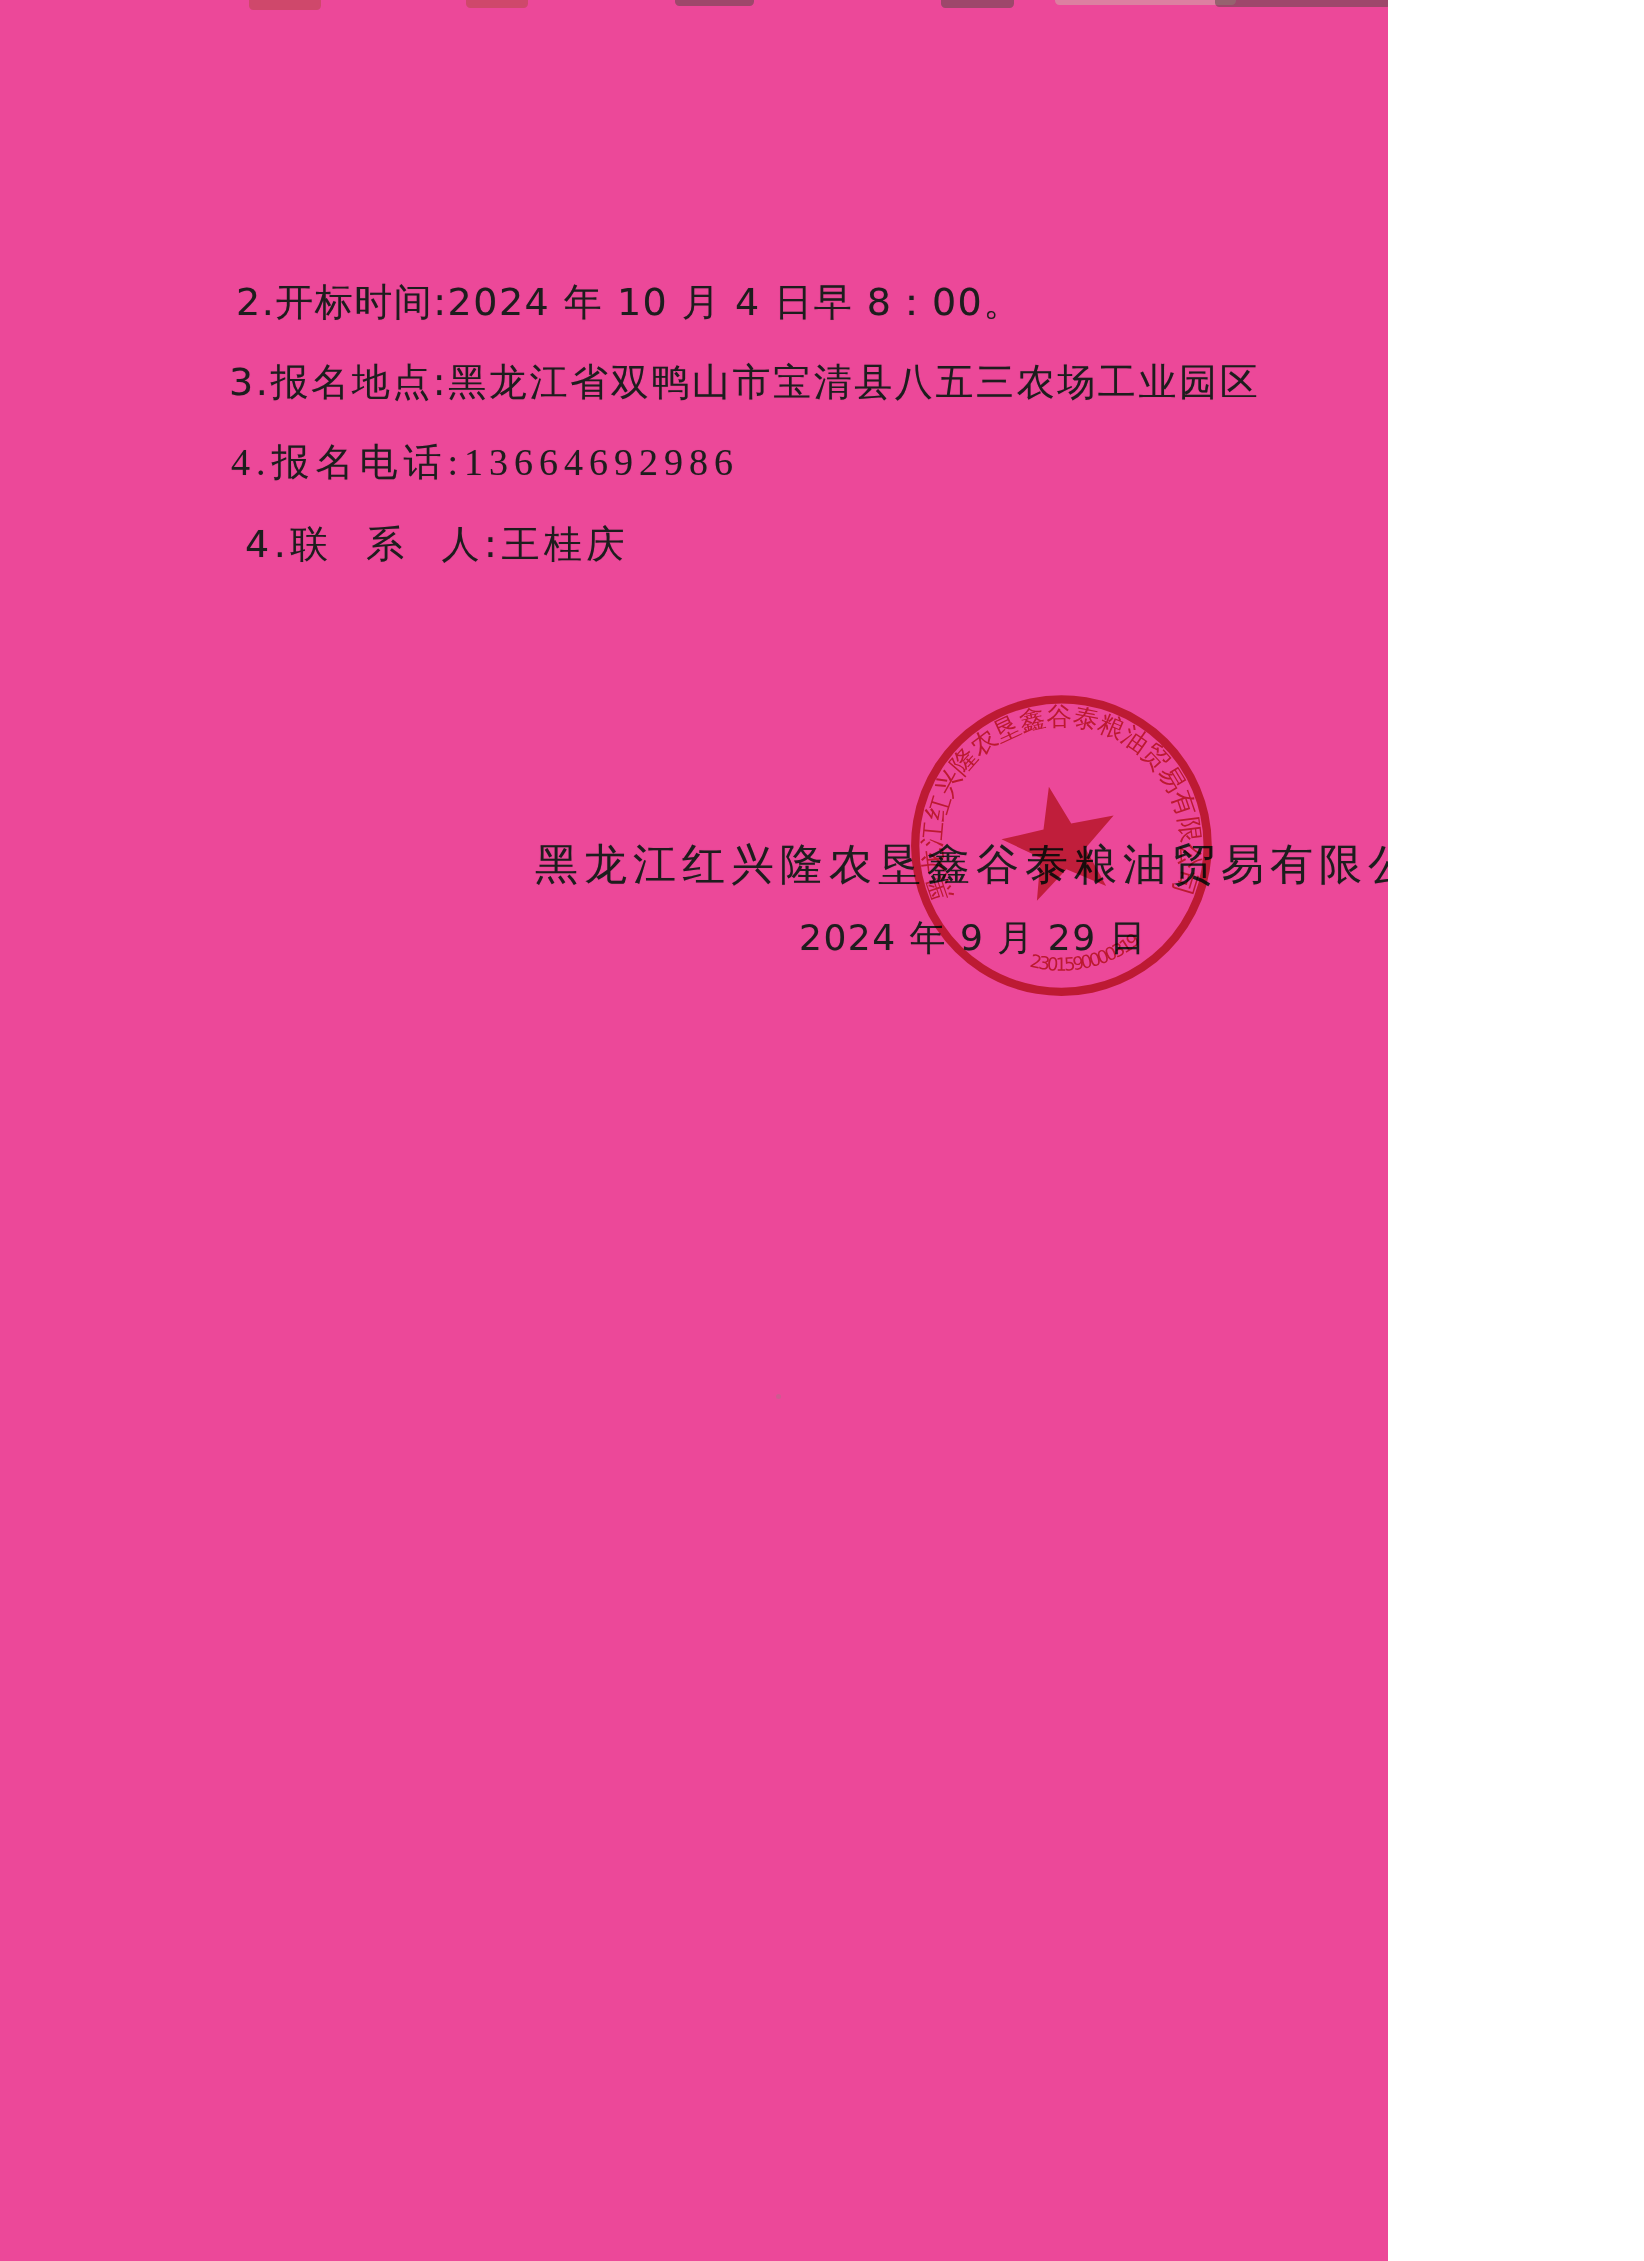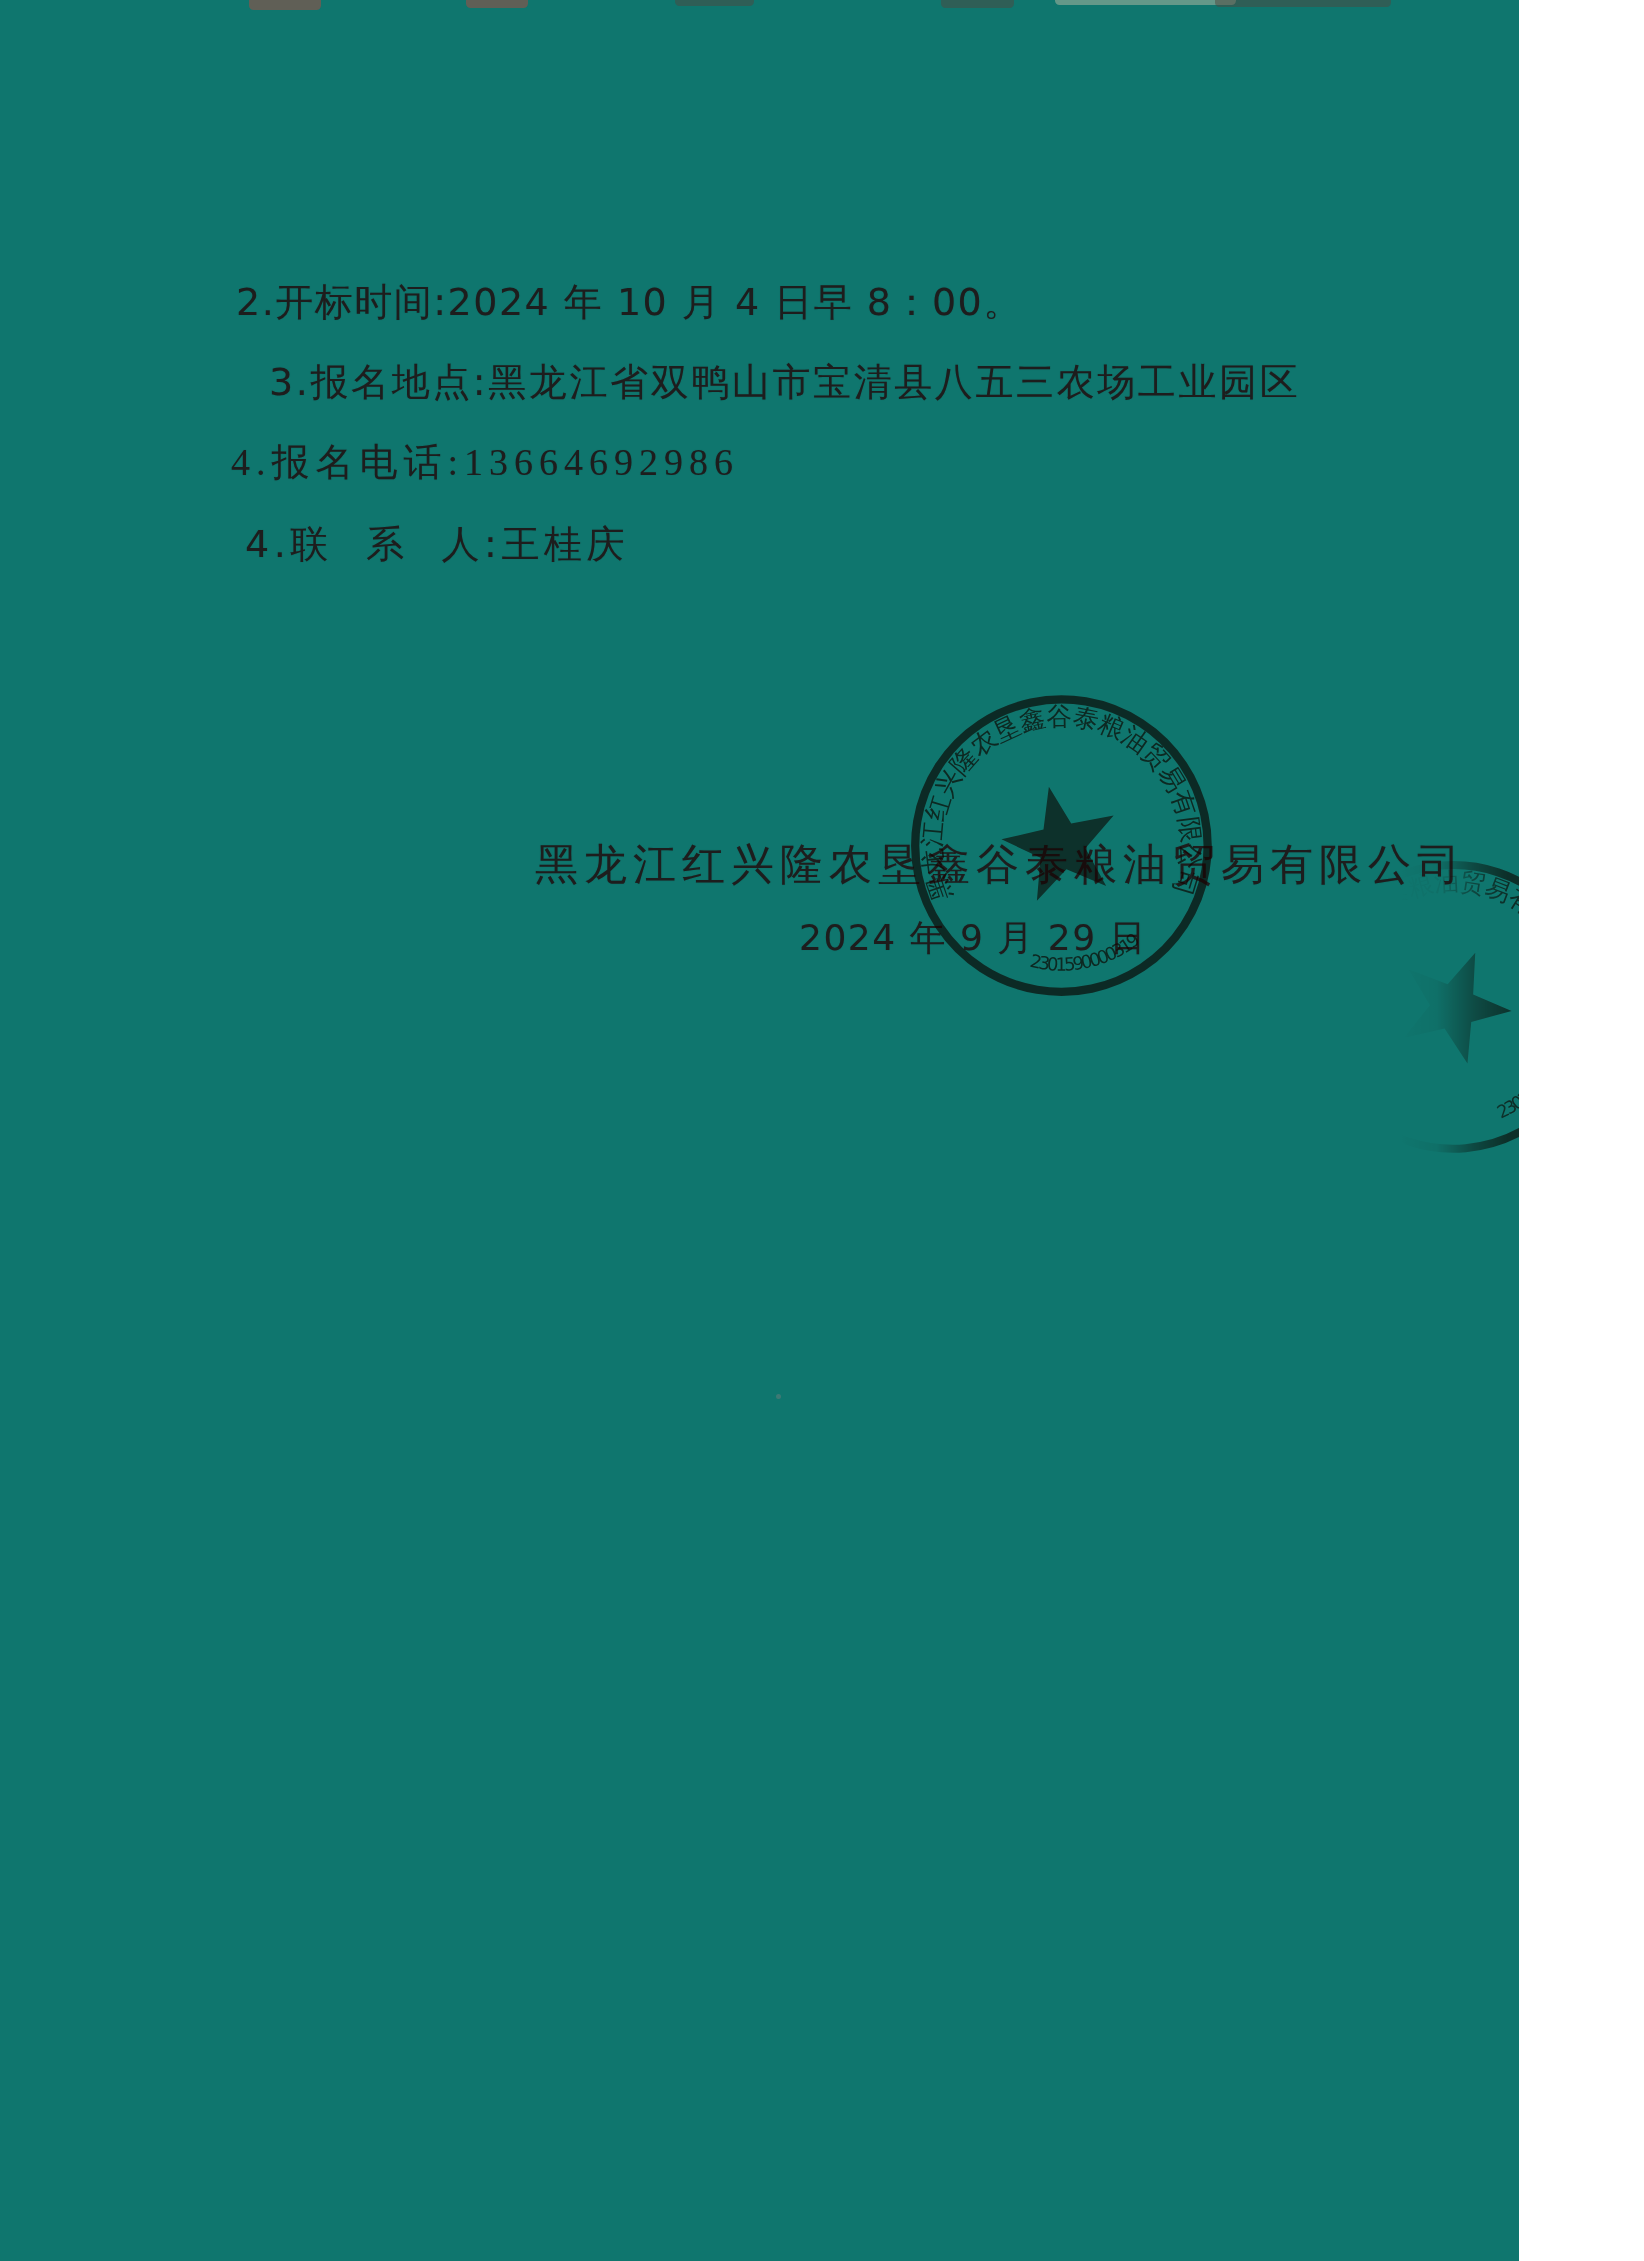--- a/index.html
+++ b/index.html
@@ -1,31 +1,31 @@
 <!DOCTYPE html>
 <html style="font-size:12px"><head>
 <meta charset="utf-8">
 <style>
   html,body{margin:0;padding:0;background:#ffffff;}
   .page{
     position:relative;
-    width:1519px;height:2261px;
-    background:#0f766e;
+    width:1388px;height:2261px;
+    background:#ec4899;
     overflow:hidden;
     font-family:"DejaVu Sans","Liberation Sans",sans-serif;
   }
   .txt{
     position:absolute;
     color:#1d1d1d;
     line-height:1;
     white-space:pre;
     text-shadow:0 0 0.8px rgba(40,40,40,.35);
   }
   .l1{left:236px;top:283px;font-size:38px;letter-spacing:1.5px;}
-  .l2{left:229px;top:363px;font-size:38px;letter-spacing:2.6px;margin-left:40px;}
+  .l2{left:229px;top:363px;font-size:38px;letter-spacing:2.6px;}
   .l3{left:231px;top:443px;font-size:38px;letter-spacing:6px;font-family:Liberation Serif, serif;}
   .l4{left:231px;top:525px;font-size:38px;letter-spacing:4.5px;margin-left:14px;}
   .company{left:535px;top:843px;font-size:43px;letter-spacing:6px;}
   .date{left:799px;top:920px;font-size:36px;letter-spacing:1.5px;}
   .seal-layer{
     position:absolute;left:0;top:0;width:1645px;height:2261px;
     mix-blend-mode:multiply;
     pointer-events:none;
   }
   .artifact{position:absolute;border-radius:0 0 4.5px 4.5px;}

